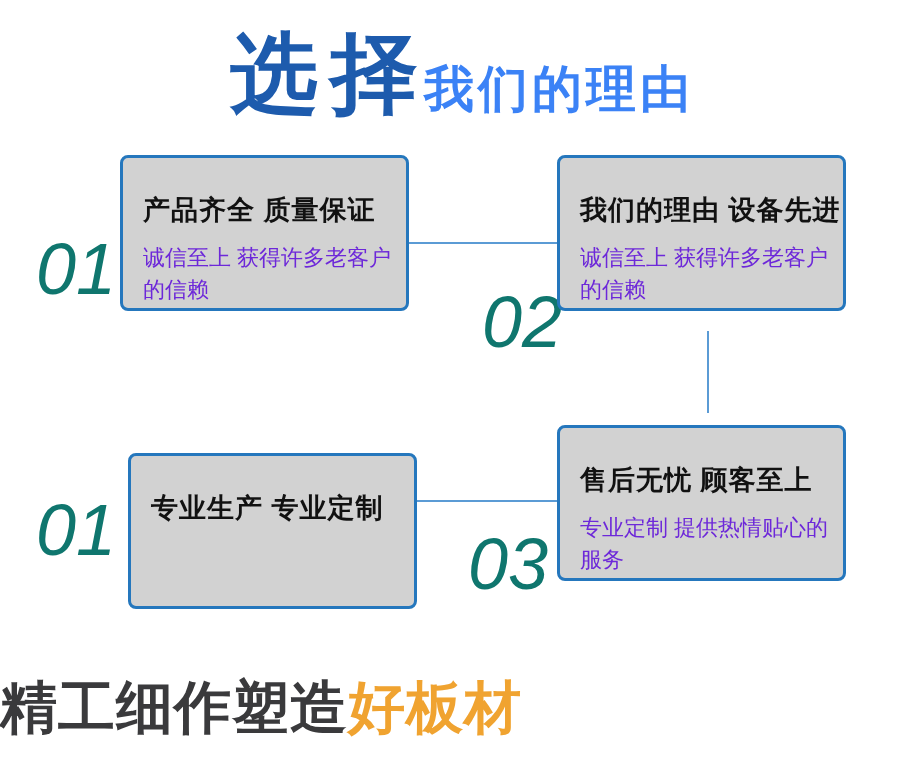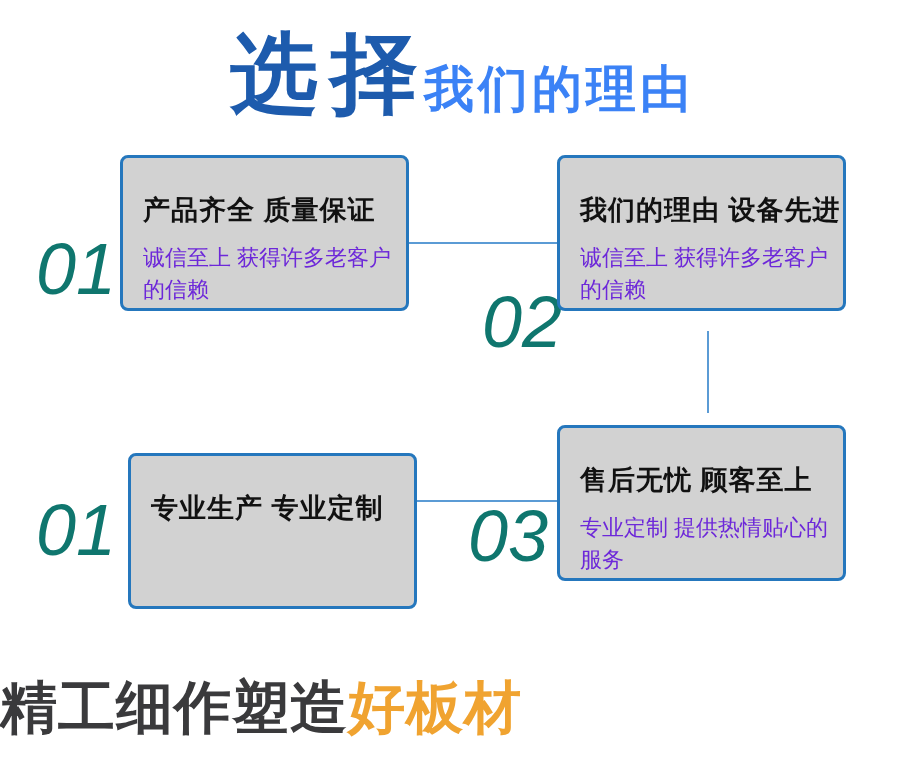--- a/index.html
+++ b/index.html
@@ -74,21 +74,21 @@
     font-size: 72px;
     font-style: italic;
     font-weight: 400;
     line-height: 1;
     color: #0f766e;
     text-align: right;
   }
   .num-01 { left: 16px;  top: 233px; }
   .num-02 { left: 462px; top: 242px; margin-top: 44px; }
   .num-04 { left: 16px;  top: 494px; }
-  .num-03 { left: 448px; top: 500px; }
+  .num-03 { left: 448px; top: 528px; }
 
   
   .connector { position: absolute; background: #5b9bd5; }
   .conn-h1 { left: 409px; top: 242px; width: 148px; height: 2px; }
   .conn-v1 { left: 707px; top: 331px; width: 2px;   height: 82px; }
   .conn-h2 { left: 409px; top: 500px; width: 148px; height: 2px; }
 
   
   .footer-slogan {
     position: absolute;

